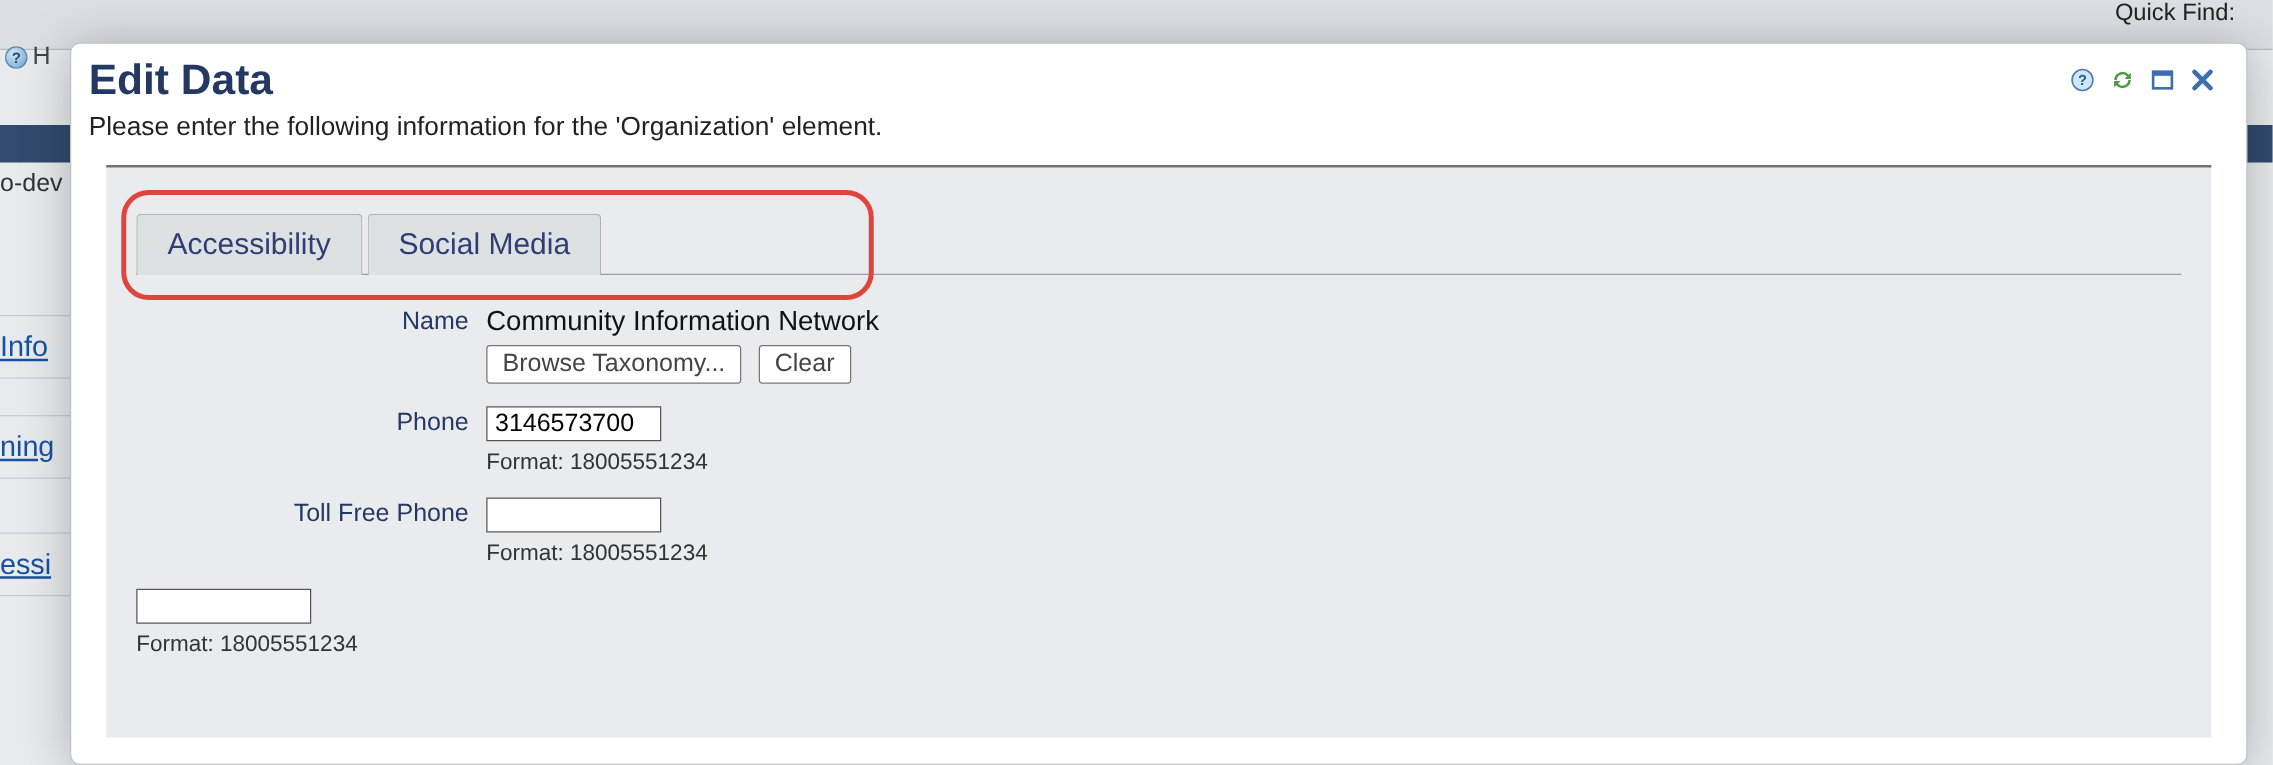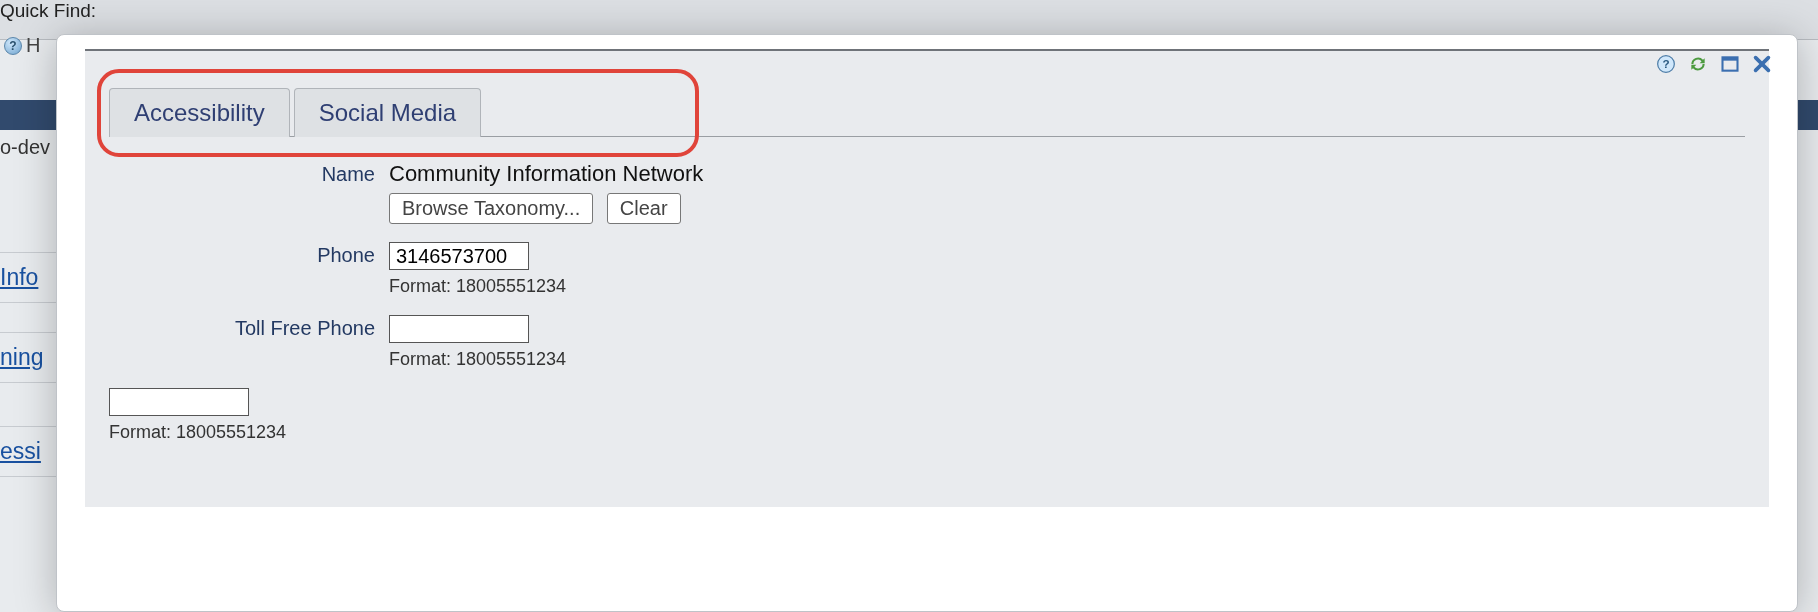--- a/index.html
+++ b/index.html
@@ -18,21 +18,21 @@
     top: 0; left: 0; right: 0; bottom:0;
     background: #e8ebee;
   }
   .bg-topbar {
     position: absolute;
     top: 0; left:0; right:0;
     height: 40px;
     background: #dcdfe3;
     border-bottom: 1px solid #b8bcc1;
     font-size: 19px;
-    text-align: left;
+    text-align: right;
     padding-right: 30px;
     color: #222;
   }
   .bg-help {
     position: absolute;
     top: 34px; left: 4px;
     font-size: 20px;
     color: #444;
     display: flex;
     align-items: center;
@@ -249,20 +249,24 @@
           <rect x="3" y="4" width="18" height="4" fill="#3b6fb0"></rect>
         </svg>
     </span>
     <span class="tool-icon">
       <svg viewBox="0 0 24 24" width="22" height="22">
           <path d="M5 5 L19 19 M19 5 L5 19" stroke="#3b6fb0" stroke-width="4" stroke-linecap="round"></path>
         </svg>
     </span>
   </div>
 
+  <div class="modal-header">
+    <h1 class="modal-title">Edit Data</h1>
+    <div class="modal-sub">Please enter the following information for the 'Organization' element.</div>
+  </div>
 
   <div class="modal-body">
 
     <div class="tab-strip">
       <div class="tab">
         <span>Accessibility</span>
       </div>
       <div class="tab">
         <span>Social Media</span>
       </div>

